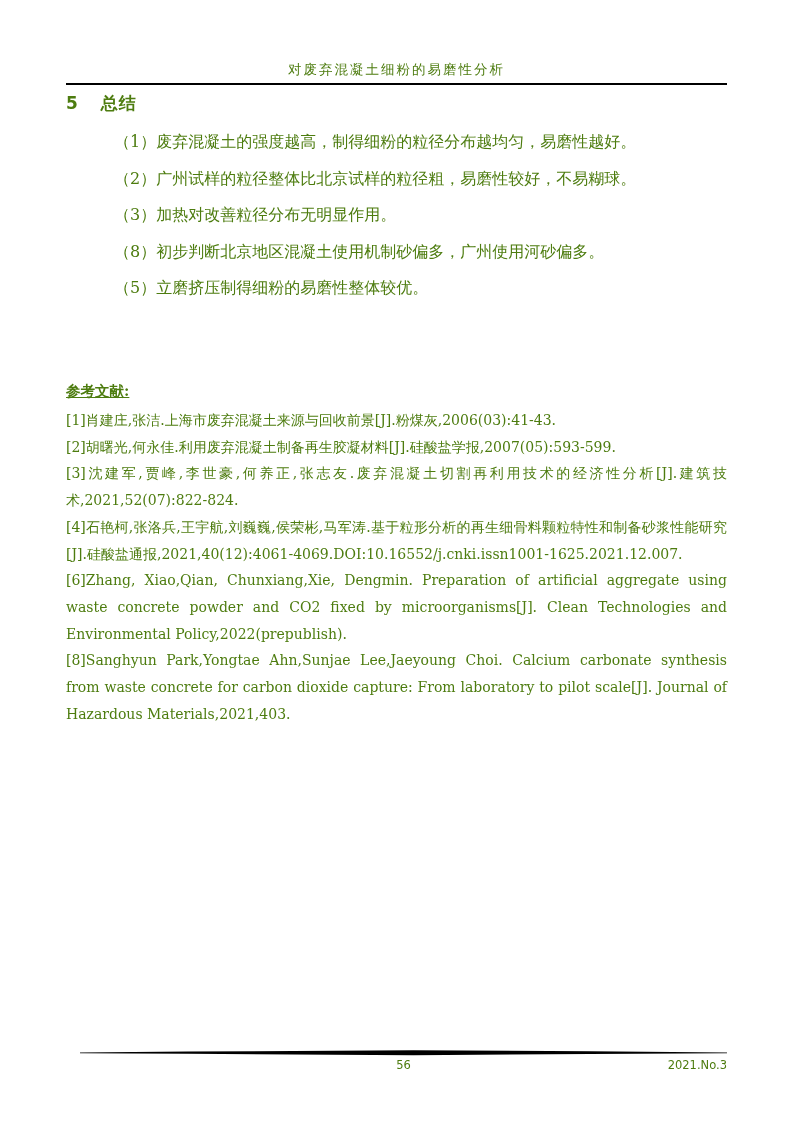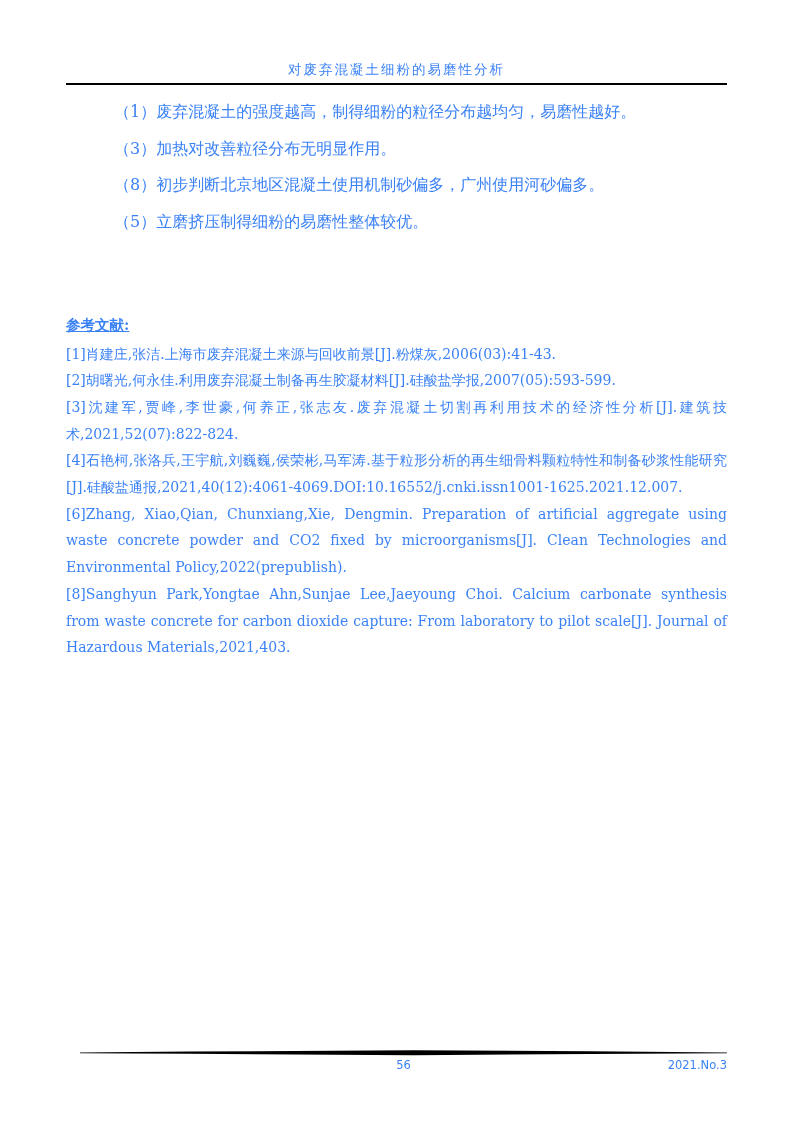--- a/index.html
+++ b/index.html
@@ -5,21 +5,21 @@
   html, body {
     margin: 0;
     padding: 0;
     background: #ffffff;
   }
   .sheet {
     position: relative;
     width: 793px;
     height: 1122px;
     background: #ffffff;
-    color: #3b82f6;
+    color: #4d7c0f;
     font-family: "DejaVu Serif", serif;
     overflow: hidden;
   }
   .content {
     position: absolute;
     left: 66px;
     right: 66px;
     top: 0;
   }
   .running-head {
@@ -101,23 +101,28 @@
 </head>
 <body>
 
 <div class="sheet">
   <div class="content">
 
     <div class="running-head">对废弃混凝土细粉的易磨性分析</div>
 
     <div class="head-rule"></div>
 
+    <h1 class="section-heading">
+      <span class="sec-num">5</span>
+      <span class="sec-title">总结</span>
+    </h1>
 
     <div class="conclusions">
         <p class="conclusion-item">（1）废弃混凝土的强度越高，制得细粉的粒径分布越均匀，易磨性越好。</p>
+        <p class="conclusion-item">（2）广州试样的粒径整体比北京试样的粒径粗，易磨性较好，不易糊球。</p>
         <p class="conclusion-item">（3）加热对改善粒径分布无明显作用。</p>
         <p class="conclusion-item">（8）初步判断北京地区混凝土使用机制砂偏多，广州使用河砂偏多。</p>
         <p class="conclusion-item">（5）立磨挤压制得细粉的易磨性整体较优。</p>
       </div>
 
     <div class="refs-heading">参考文献:</div>
 
     <div class="ref-list">
         <p class="ref-item">[1]肖建庄,张洁.上海市废弃混凝土来源与回收前景[J].粉煤灰,2006(03):41-43.</p>
         <p class="ref-item">[2]胡曙光,何永佳.利用废弃混凝土制备再生胶凝材料[J].硅酸盐学报,2007(05):593-599.</p>

